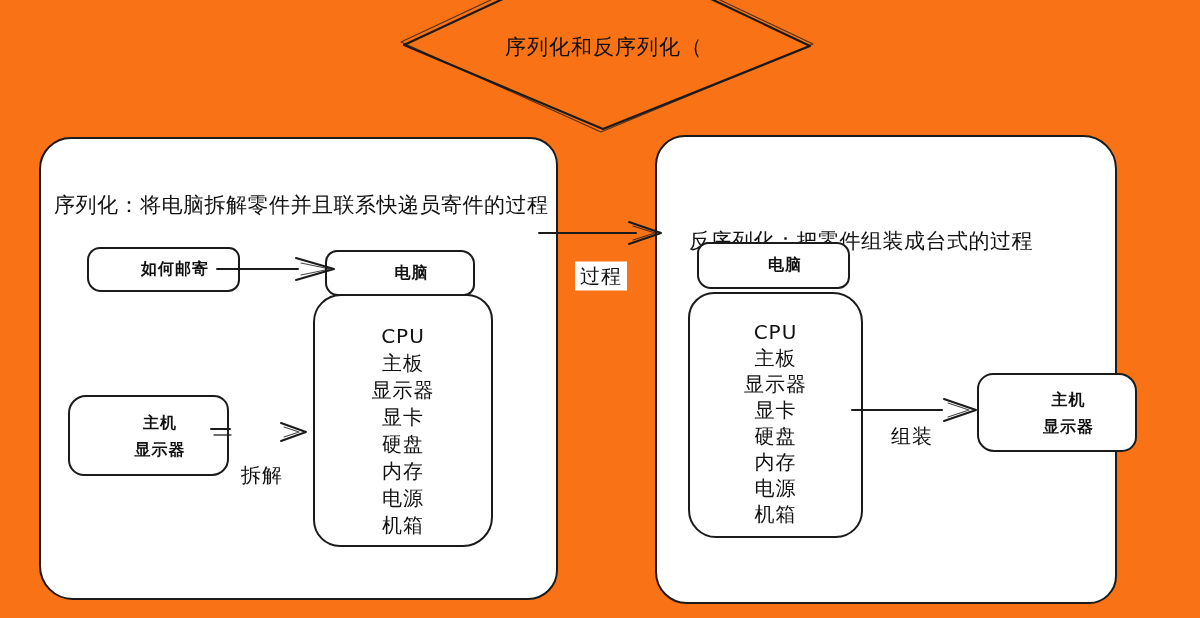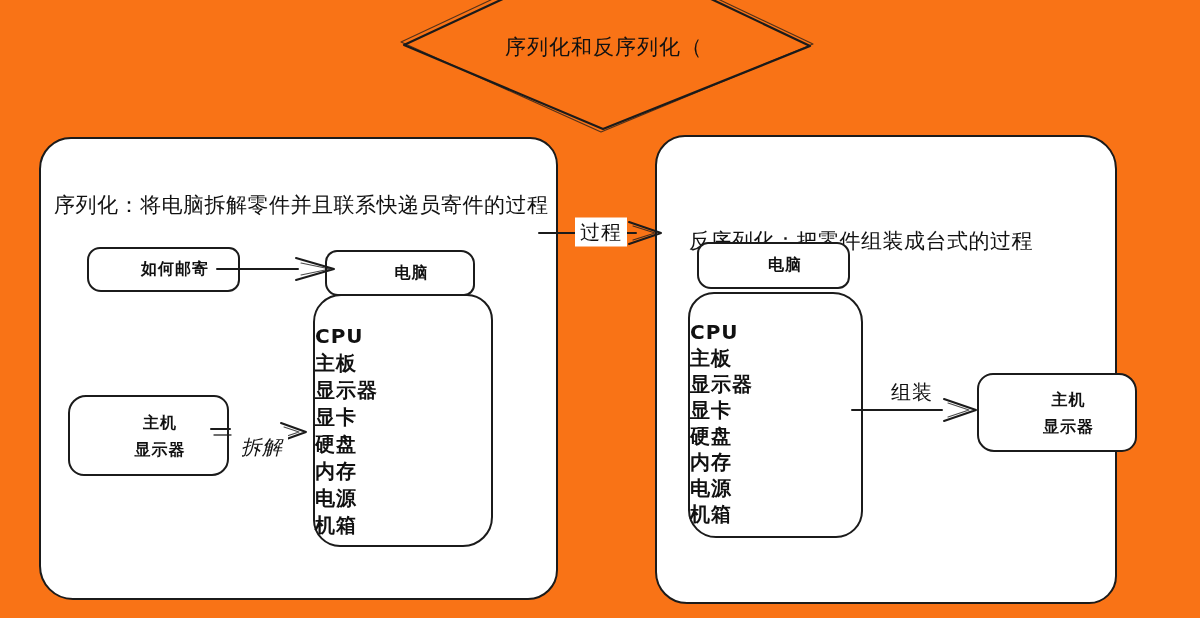--- a/index.html
+++ b/index.html
@@ -68,42 +68,43 @@
   .box-computer-right { left: 697px; top: 242px; width: 126px; height: 43px; border-radius: 11px 13px 12px 14px; }
   .box-host-right     { left: 977px; top: 373px; width: 133px; height: 75px; border-radius: 16px 18px 15px 17px; line-height: 27px; flex-direction: column; }
   
   .parts-box {
     position: absolute;
     background: #ffffff;
     border: 2.2px solid #1b1b1b;
     z-index: 2;
     display: flex;
     flex-direction: column;
-    align-items: flex-start;
+    align-items: center;
     font-size: 20px;
-    font-weight: 700;
+    font-weight: 400;
     letter-spacing: 1px;
     text-align: center;
   }
   .parts-left  { left: 313px; top: 294px; width: 180px; height: 253px; border-radius: 28px 26px 30px 27px; padding-top: 27px; line-height: 27px; box-sizing: border-box; }
   .parts-right { left: 688px; top: 292px; width: 175px; height: 246px; border-radius: 26px 30px 27px 28px; padding-top: 25px; line-height: 26px; box-sizing: border-box; }
   .parts-item { white-space: nowrap; }
   
   .line-label {
     position: absolute;
     transform: translate(-50%, -50%);
     background: #ffffff;
     padding: 1px 5px;
     font-size: 20px;
     font-weight: 500;
     letter-spacing: 1px;
     white-space: nowrap;
     z-index: 6;
-  }
-  .label-disassemble { left: 262px; top: 447px; font-style: italic; }
+    margin-top: 44px;
+  }
+  .label-disassemble { left: 262px; top: 431px; }
   .label-process     { left: 601px; top: 232px; }
   .label-assemble    { left: 912px; top: 392px; }
   
   .diamond-text {
     position: absolute;
     left: 604px; top: 47px;
     transform: translate(-50%, -50%);
     text-align: center;
     font-size: 21px;
     font-weight: 500;

